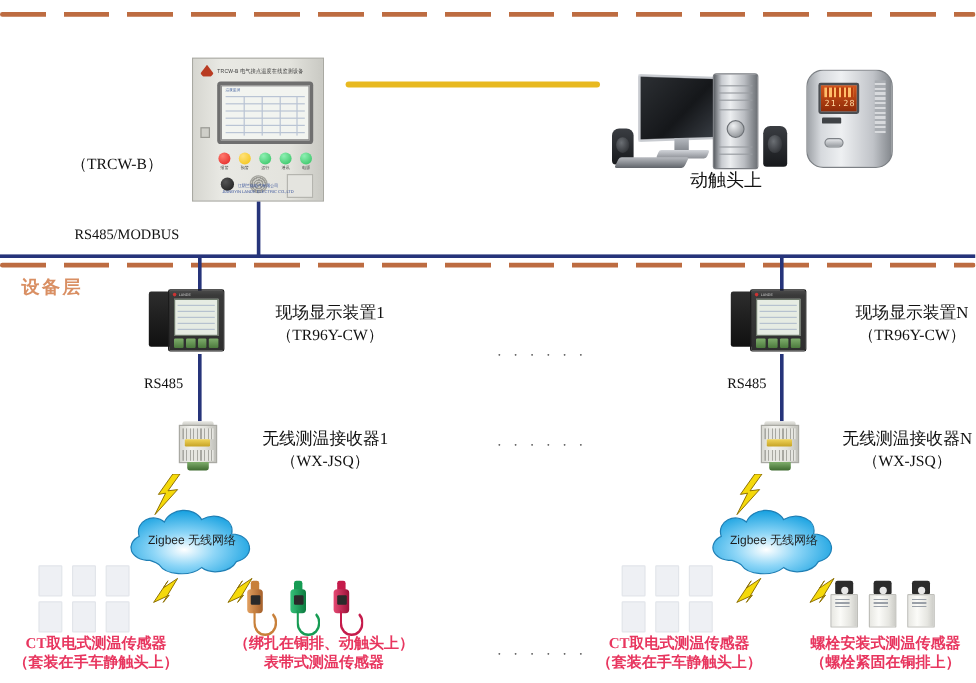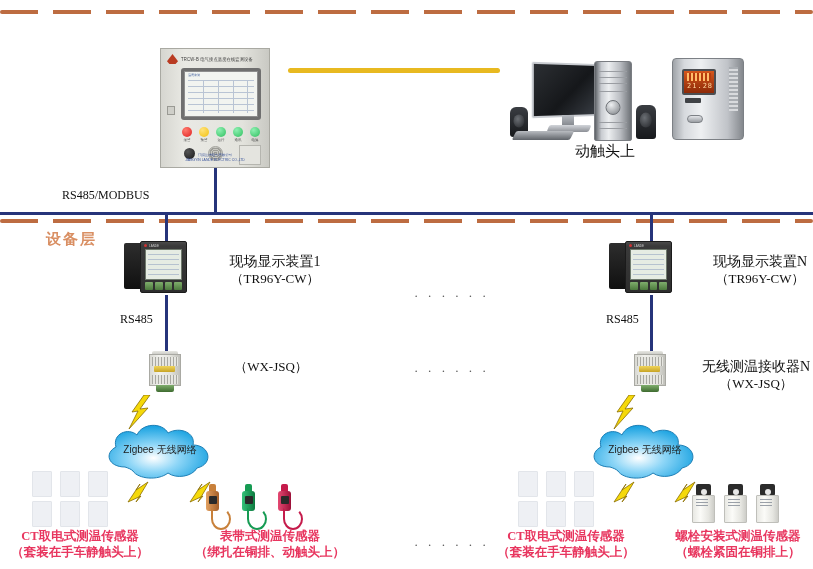--- a/index.html
+++ b/index.html
@@ -226,21 +226,21 @@
     background: linear-gradient(to bottom,#b9bcc1,#60646a);
     transform: skewX(-26deg);
     border-radius: 2px;
   }
 
   
   .ups {
     position: absolute;
     background: linear-gradient(to right,#9fa3a8 0%, #d6d9dd 16%, #eef0f2 40%, #c0c3c8 78%, #84888d 100%);
     border: 1px solid #7c8085;
-    border-radius: 4px;
+    border-radius: 14px;
   }
   .ups-panel {
     position: absolute; left: 9px; top: 10px; width: 34px; height: 26px;
     background: linear-gradient(to bottom,#d5561c,#8d2a08);
     border: 2px solid #4b4e52;
     border-radius: 2px;
     overflow: hidden;
   }
   .ups-digits {
     position: absolute; left: 3px; top: 11px;
@@ -421,21 +421,21 @@
 </style>
 </head>
 <body>
 
 <div id="canvas">
 
   <div class="dashed-sep" style="top:10px;"></div>
   <div class="bus-line" style="top:212px;"></div>
   <div class="dashed-sep" style="top:219px;"></div>
 
-  <div class="layer-label" style="left:18px; top:230px;margin-left:28px;">设备层</div>
+  <div class="layer-label" style="left:18px; top:230px;">设备层</div>
 
   <div class="cabinet" style="left:160px; top:48px; width:110px; height:120px;">
     <div class="cab-head">
       <div class="cab-logo"></div>
       <div class="cab-head-text">TRCW-B 电气接点温度在线监测设备</div>
     </div>
 
     <div class="cab-screen">
       <div class="cab-screen-inner">
         <div class="scr-title">温度监测</div>
@@ -483,20 +483,21 @@
 
     <div class="cab-foot">
       <div>江阴兰德电气有限公司</div>
       <div>JIANGYIN LANDE ELECTRIC CO.,LTD</div>
     </div>
   </div>
 
   <div class="vline" style="left:214px; top:168px; height:46px;"></div>
 
   <div class="dev-label" style="left:40px; top:128px; width:115px;">
+    <div class="sub">（TRCW-B）</div>
   </div>
 
   <div class="yellow-bar" style="left:288px; top:68px; width:212px;"></div>
 
   <div class="pc-wrap" style="left:508px; top:55px; width:160px; height:95px;">
 
     <div class="pc-speaker" style="left:2px; top:52px; width:18px; height:30px;">
       <div class="pc-speaker-cone"></div>
     </div>
 
@@ -570,20 +571,21 @@
     <div class="rcv-top"></div>
     <div class="rcv-body">
       <div class="rcv-vent" style="top:2px;"></div>
       <div class="rcv-vent" style="top:20px;"></div>
     </div>
     <div class="rcv-chip"></div>
     <div class="rcv-foot"></div>
   </div>
 
   <div class="dev-label" style="left:196px; top:358px; width:150px;">
+    <div>无线测温接收器1</div>
     <div class="sub">（WX-JSQ）</div>
   </div>
 
   <svg class="bolt" style="left:126px; top:395px;" width="26" height="34" viewBox="0 0 26 34">
     <polygon points="18,0 6,17 12,16 3,34 22,13 14,14 24,0" fill="#f5d90a" stroke="#8a6d00" stroke-width="0.8"></polygon>
   </svg>
 
   <svg class="cloud" style="left:100px; top:421px;" width="120" height="62" viewBox="0 0 120 62">
     <defs>
       <radialGradient id="cg1" cx="45%" cy="62%" r="62%">
@@ -631,22 +633,22 @@
     <div class="band-body" style="background:linear-gradient(to right,#e54a73,#9b1038);"></div>
     <div class="band-win"></div>
     <div class="band-strap" style="border-color:#c51b4b; border-top-color:transparent;"></div>
   </div>
 
   <div class="sensor-label" style="left:0px; top:528px; width:160px;">
     <div>CT取电式测温传感器</div>
     <div>（套装在手车静触头上）</div>
   </div>
   <div class="sensor-label" style="left:175px; top:528px; width:190px;">
+    <div>（绑扎在铜排、动触头上）</div>
     <div>表带式测温传感器</div>
-    <div>（绑扎在铜排、动触头上）</div>
   </div>
 
   <div class="vline" style="left:650px; top:213px; height:30px;"></div>
 
   <div class="meter" style="left:609px; top:241px; width:66px; height:54px;">
     <div class="meter-body"></div>
     <div class="meter-face">
       <div class="meter-brand-dot" style="left:3px;"></div>
       <div class="meter-brand" style="left:8px;">LANDE</div>
       <div class="meter-lcd">

